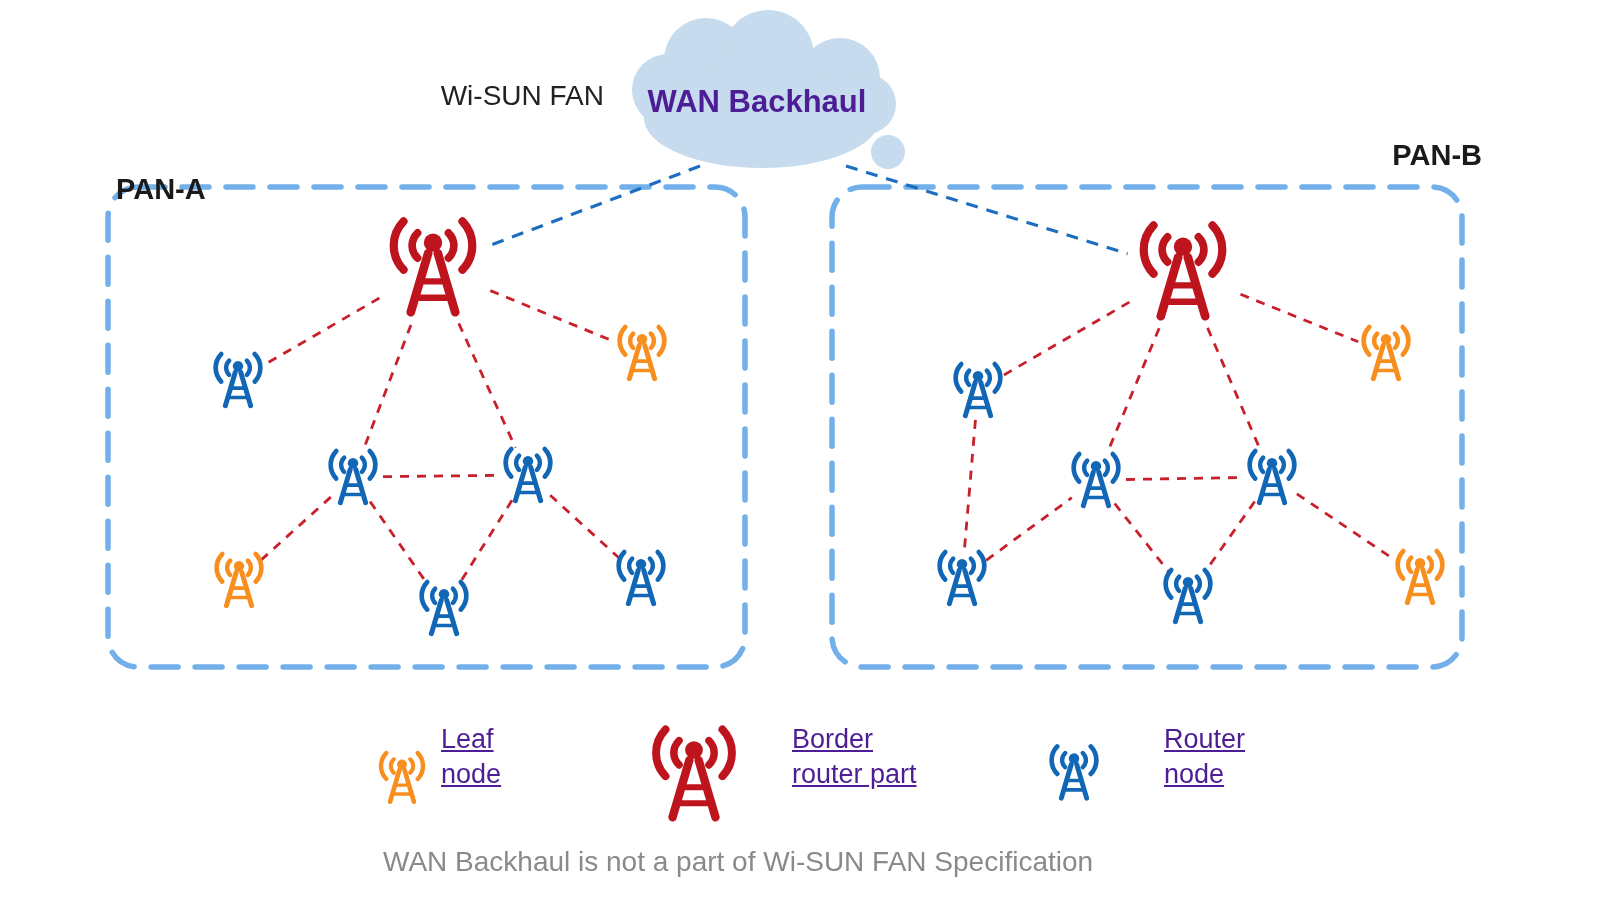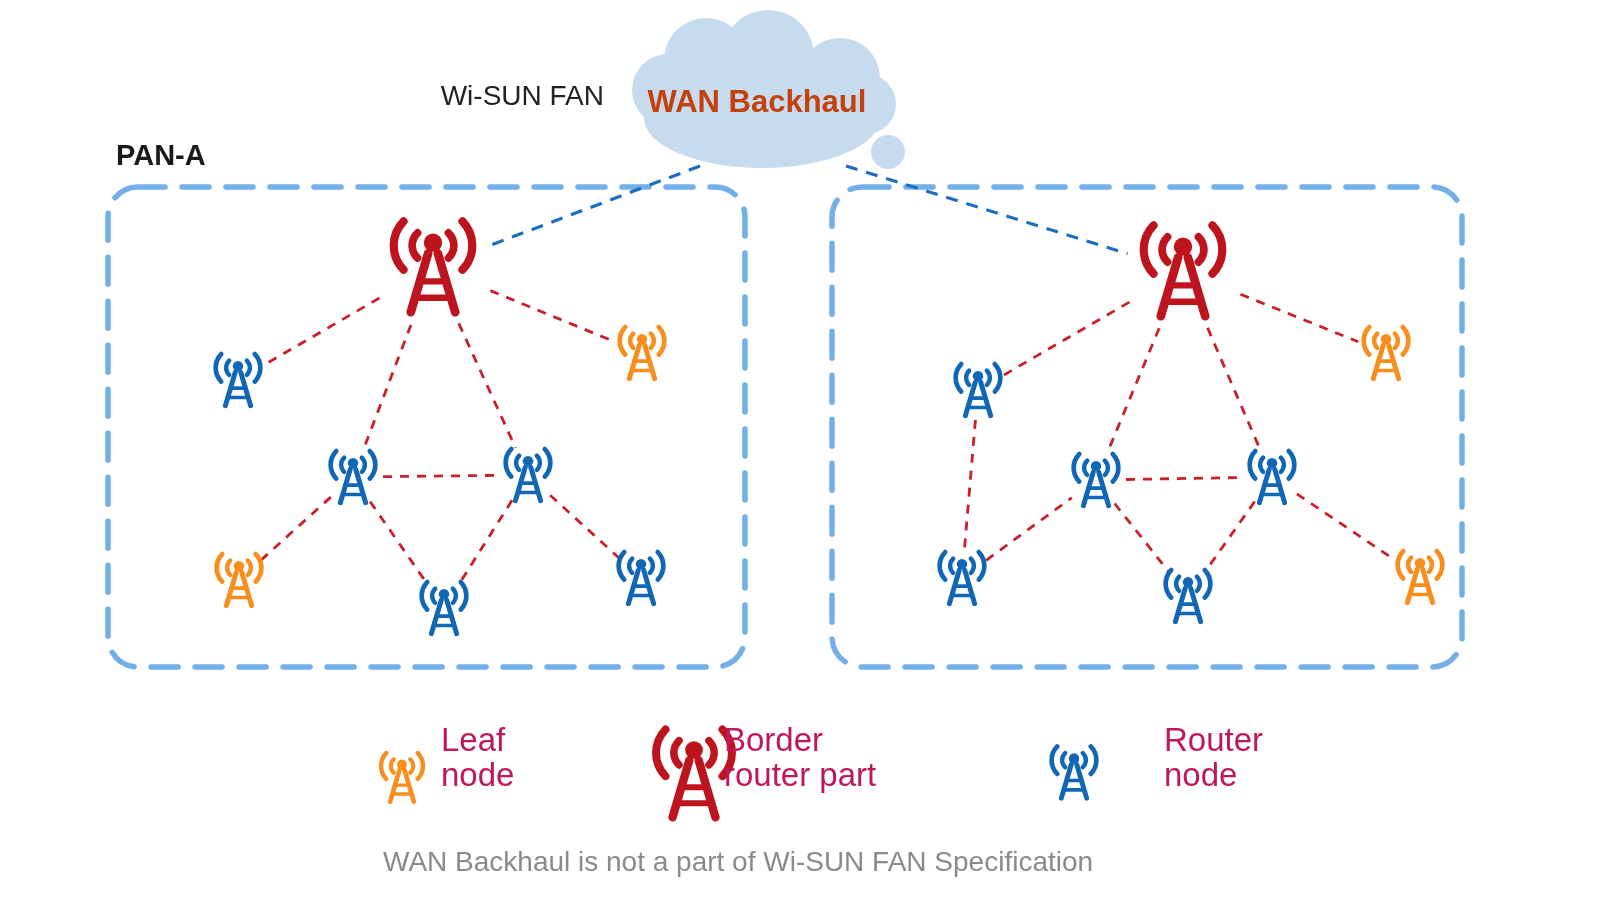--- a/index.html
+++ b/index.html
@@ -3,30 +3,30 @@
 <meta charset="utf-8">
 <style>
   html,body{margin:0;padding:0;background:#ffffff;}
   .stage{
     position:relative;width:1600px;height:900px;background:#ffffff;overflow:hidden;
     font-family:"Liberation Sans",sans-serif;
   }
   #diagram{position:absolute;left:0;top:0;width:1600px;height:900px;}
   .txt{position:absolute;color:#1a1a1a;white-space:nowrap;}
   .wisun-label{left:354px;top:80px;width:250px;text-align:right;font-size:28px;color:#222222;}
-  .cloud-label{left:607px;top:84px;width:300px;text-align:center;font-size:31px;font-weight:bold;color:#c2410c;}
+  .cloud-label{left:607px;top:84px;width:300px;text-align:center;font-size:31px;font-weight:bold;color:#4c1d95;}
   .pan-label{top:139px;font-size:29px;font-weight:bold;}
-  .pan-a-label{left:116px;width:220px;text-align:left;}
+  .pan-a-label{left:116px;width:220px;text-align:left;margin-top:34px;}
   .pan-b-label{left:1282px;width:200px;text-align:right;}
   .legend-icon{position:absolute;display:block;}
-  .legend-text{position:absolute;font-size:33px;line-height:35px;color:#be185d;}
+  .legend-text{position:absolute;font-size:27px;line-height:35px;color:#4c1d95;text-decoration:underline;}
   .li-leaf-icon{left:371px;top:749px;width:62px;height:62px;}
   .li-leaf-text{left:441px;top:722px;}
   .li-border-icon{left:638px;top:722px;width:112px;height:112px;}
-  .li-border-text{left:724px;top:722px;}
+  .li-border-text{left:792px;top:722px;}
   .li-router-icon{left:1041px;top:742px;width:66px;height:66px;}
   .li-router-text{left:1120px;top:722px;margin-left:44px;}
   .footer-note{left:383px;top:846px;width:800px;text-align:left;font-size:28px;color:#8a8a8a;}
 </style>
 </head>
 <body>
 
 <div class="stage">
 
   <svg id="diagram" viewBox="0 0 1600 900">
@@ -91,20 +91,21 @@
       <use href="#tower" x="1063" y="449.64" width="66" height="66" style="color:#1167B5"></use>
       <use href="#tower" x="1239" y="446.64" width="66" height="66" style="color:#1167B5"></use>
       <use href="#tower" x="929" y="547.64" width="66" height="66" style="color:#1167B5"></use>
       <use href="#tower" x="1155" y="565.64" width="66" height="66" style="color:#1167B5"></use>
       <use href="#tower" x="1387" y="546.64" width="66" height="66" style="color:#F78E1E"></use>
     </svg>
 
   <div class="txt wisun-label">Wi-SUN FAN</div>
   <div class="txt cloud-label">WAN Backhaul</div>
   <div class="txt pan-label pan-a-label">PAN-A</div>
+  <div class="txt pan-label pan-b-label">PAN-B</div>
 
   <div>
     <svg class="legend-icon li-leaf-icon" viewBox="0 0 120 120" style="color: rgb(247, 142, 30);">
         <use href="#tower"></use>
       </svg>
     <div class="legend-text li-leaf-text">
       <div>Leaf</div>
       <div>node</div>
     </div>
 

